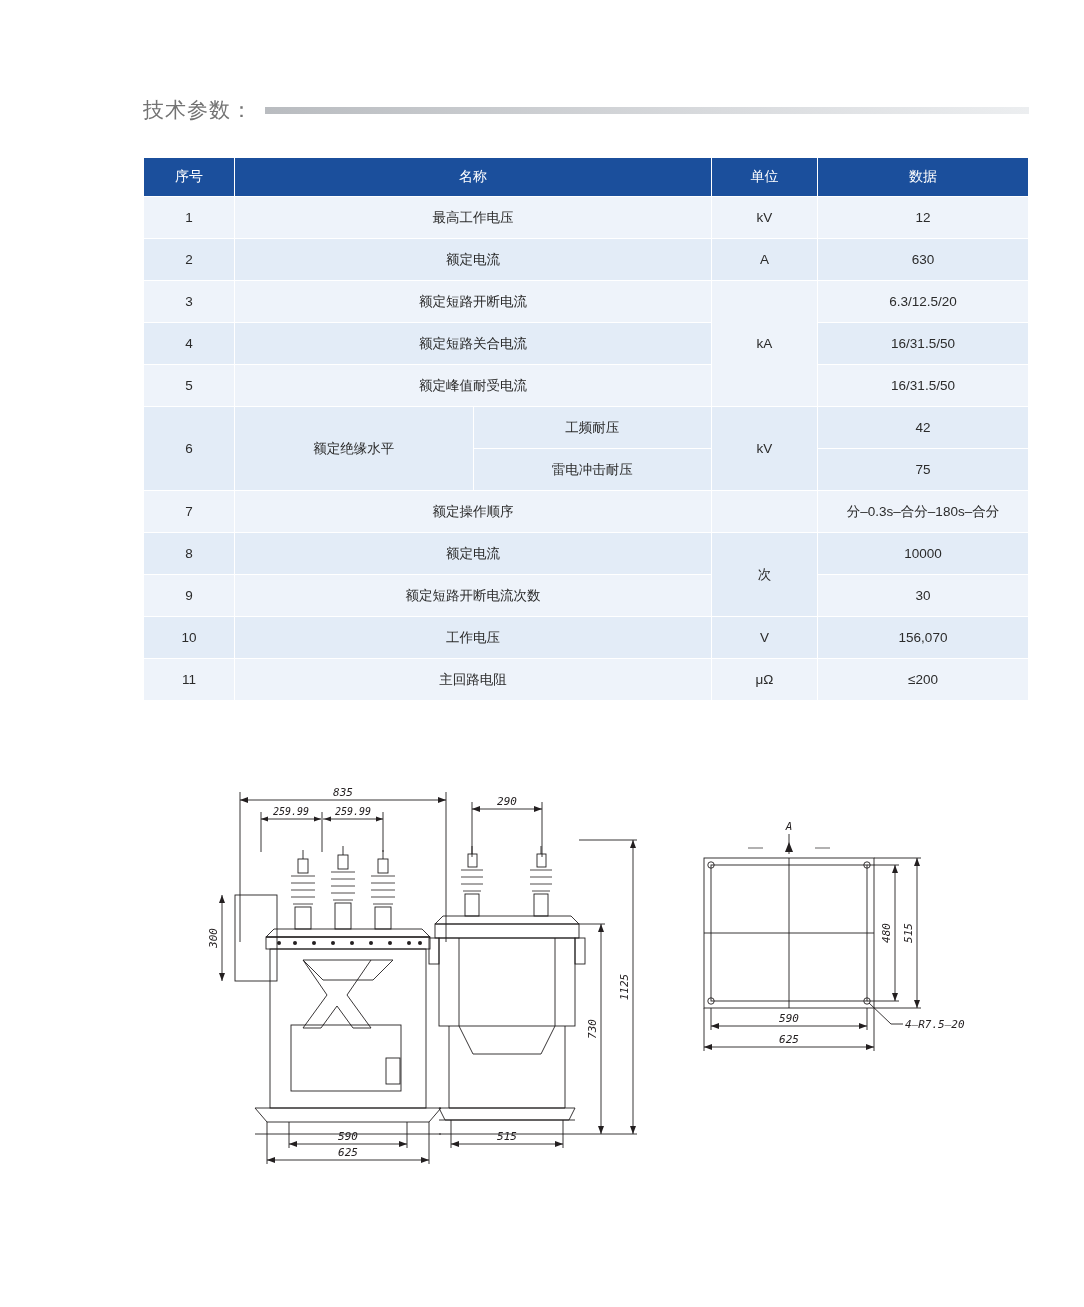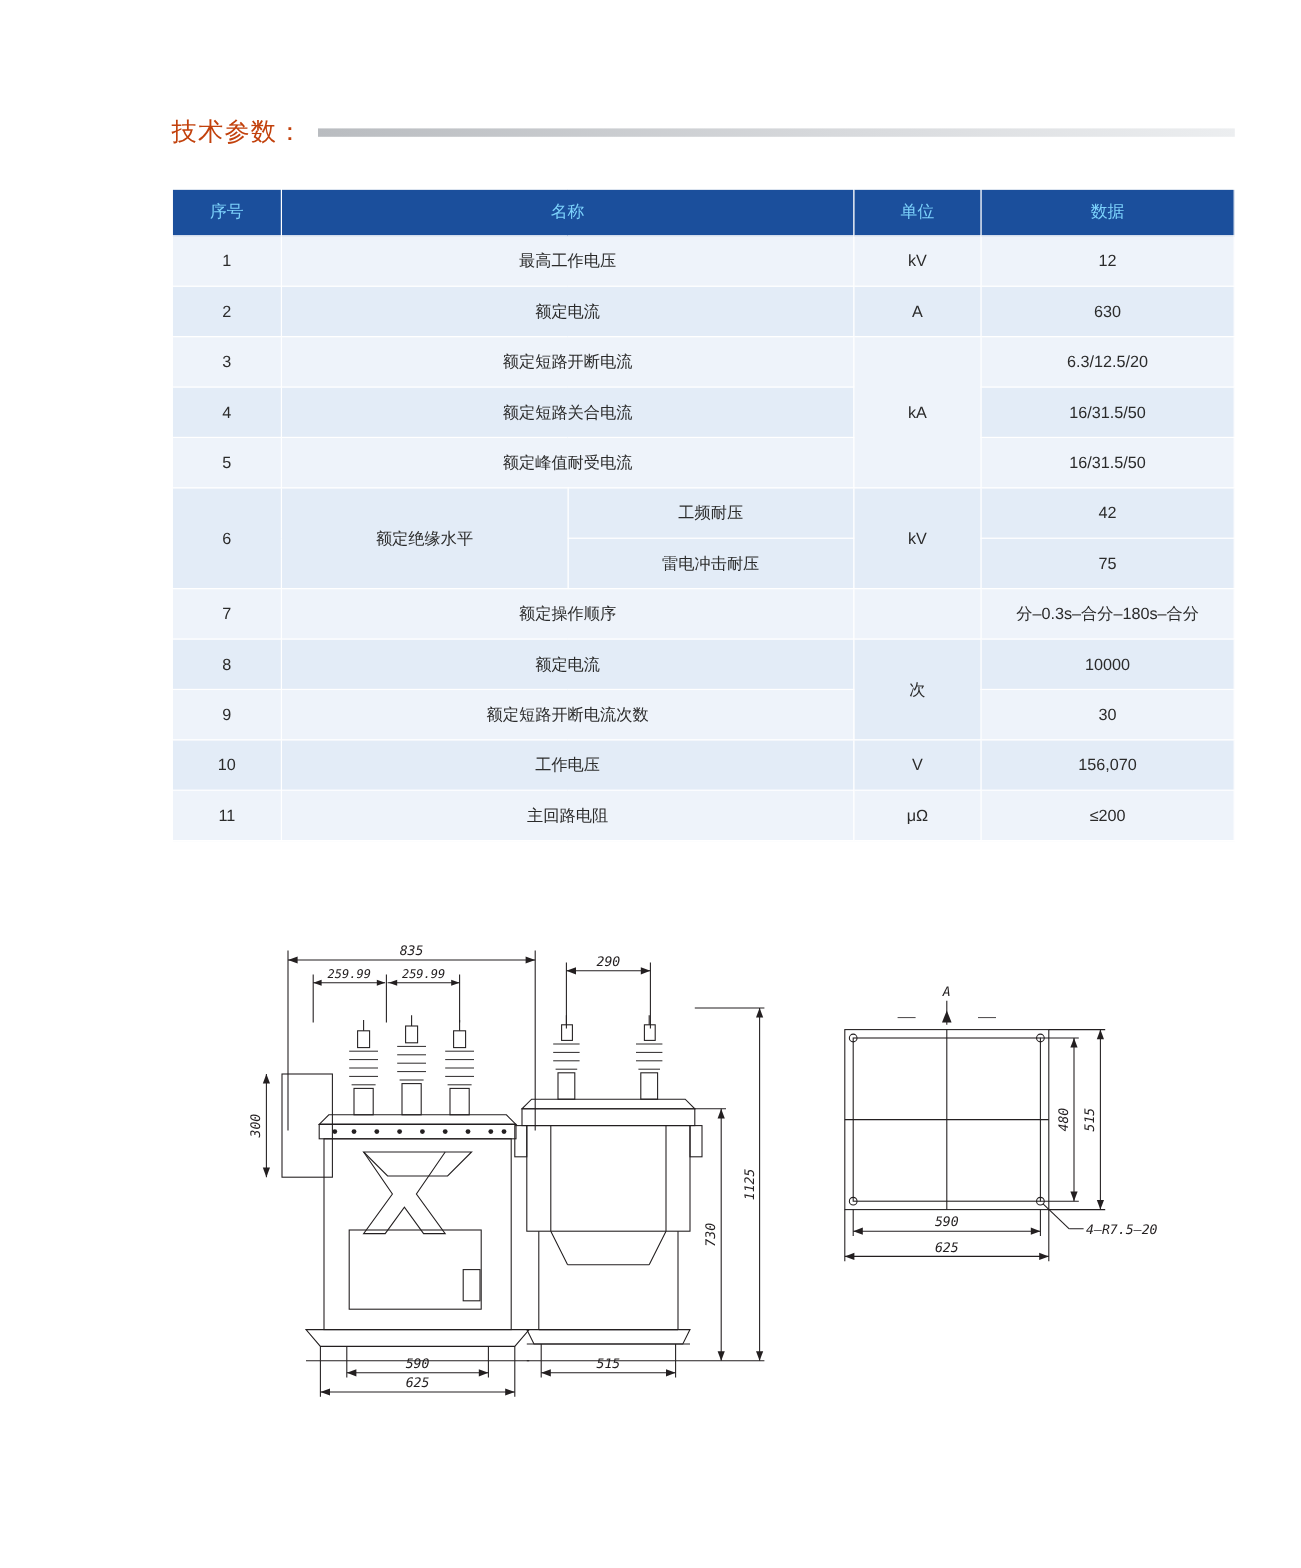--- a/index.html
+++ b/index.html
@@ -24,21 +24,21 @@
   
   .section-head {
     position: absolute;
     display: flex;
     align-items: center;
     width: 886px;
     left: 143px;
   }
   .section-head .title {
     font-size: 21px;
-    color: #c2410c;
+    color: #737373;
     white-space: nowrap;
     letter-spacing: 1px;
   }
   .section-head .rule {
     flex: 1;
     height: 7px;
     margin-left: 12px;
     background: linear-gradient(to right, #b9bcc0, #d9dbde 60%, #eceef0);
   }
   #head-params { top: 96px; }
@@ -48,21 +48,21 @@
   .spec-table {
     position: absolute;
     left: 143px;
     top: 157px;
     width: 886px;
     border-collapse: collapse;
     font-size: 13.5px;
   }
   .spec-table th {
     background: #1b4f9c;
-    color: #7dd3fc;
+    color: #ffffff;
     font-weight: normal;
     font-size: 14px;
     height: 36px;
     border: 1px solid #ffffff;
   }
   .spec-table td {
     border: 1px solid #ffffff;
     height: 39px;
     text-align: center;
     color: #2b2b2b;

